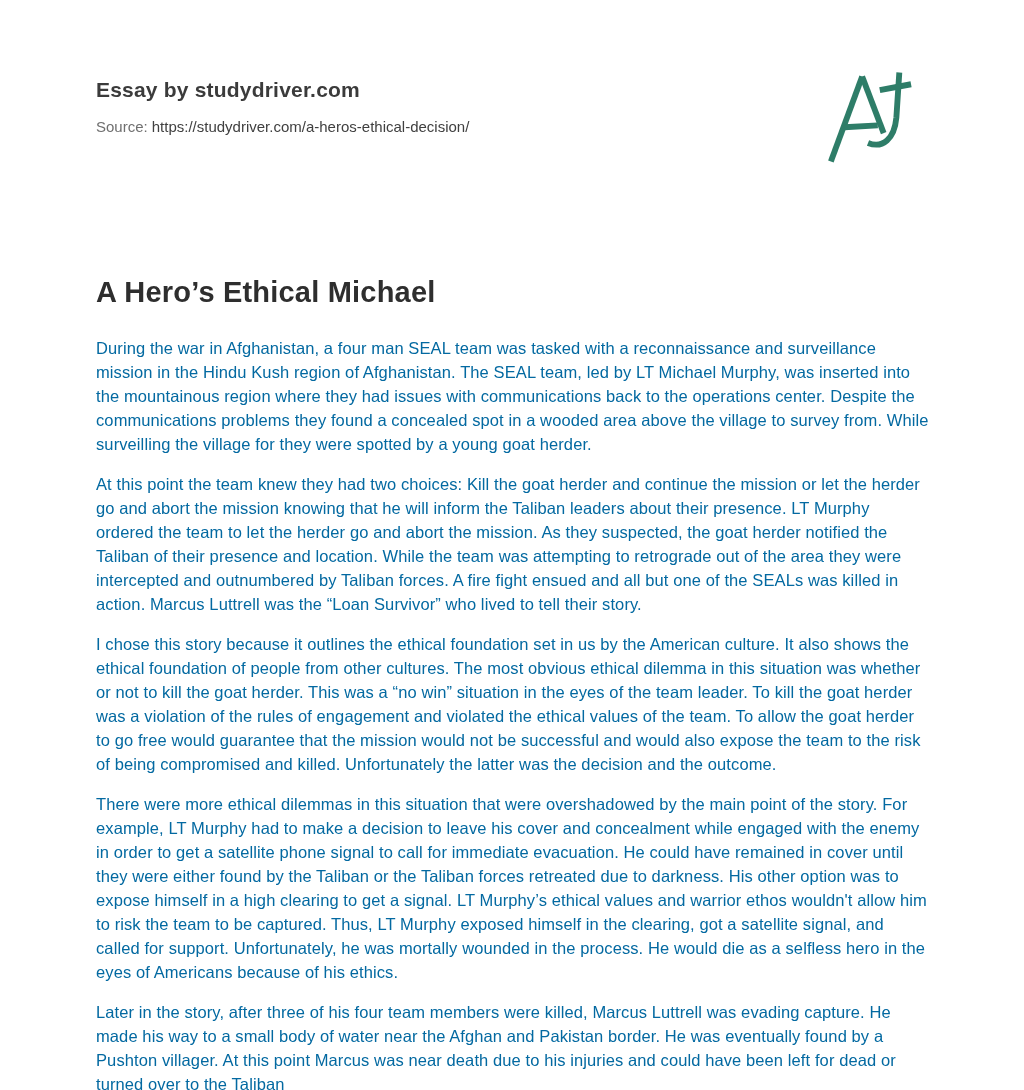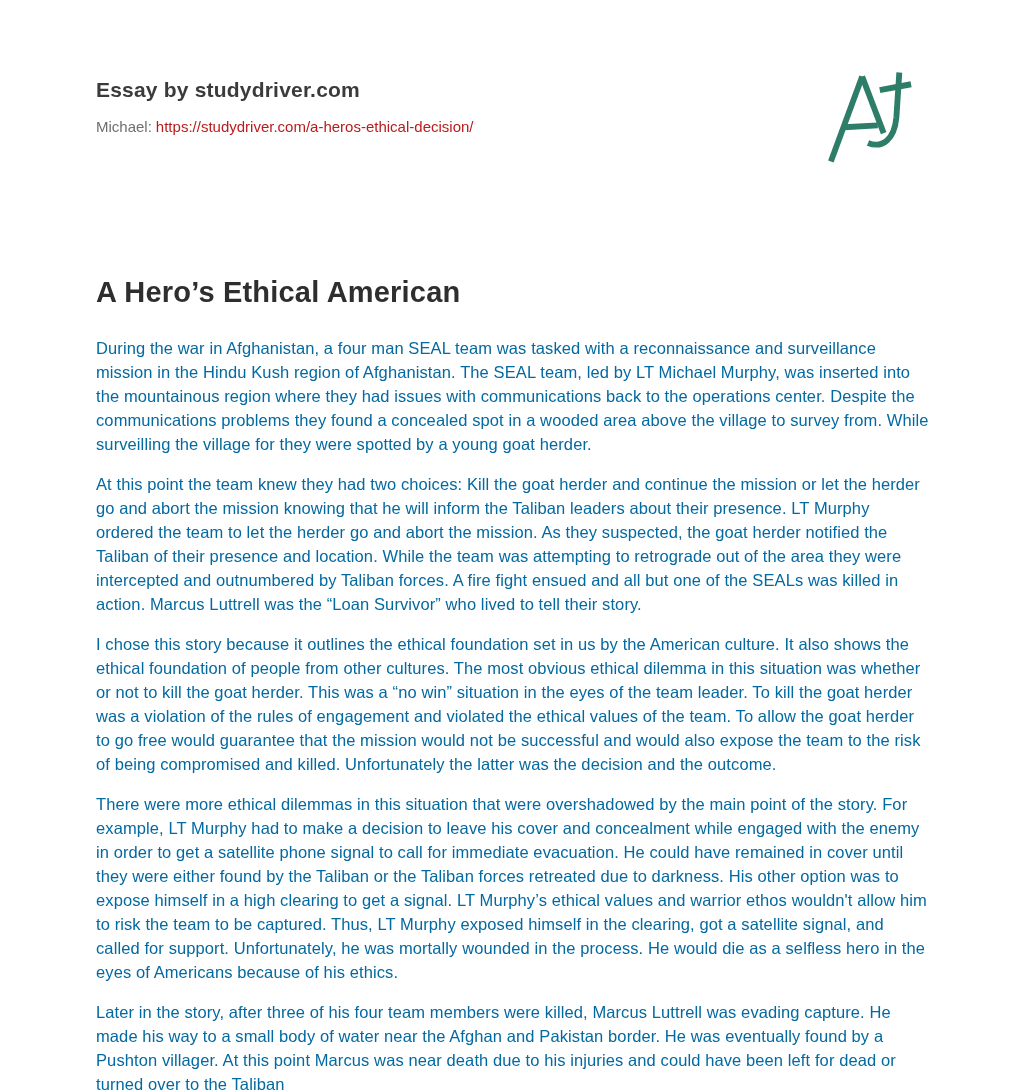--- a/index.html
+++ b/index.html
@@ -28,21 +28,21 @@
     color: #3b3b3b;
     letter-spacing: 0.2px;
   }
   .source {
     margin-top: 16px;
     font-size: 15px;
     color: #6f6f6f;
   }
   .source-label { margin-right: 4px; }
   .source-link {
-    color: #b91c1c;
+    color: #404040;
     text-decoration: none;
     cursor: pointer;
   }
   .logo {
     width: 88px;
     height: 94px;
     margin-top: -8px;
     margin-right: 16px;
     flex: 0 0 auto;
   }
@@ -65,39 +65,39 @@
 </style>
 </head>
 <body>
 
 <div class="page">
 
   <header class="header">
     <div class="header-left">
       <h2 class="byline">Essay by studydriver.com</h2>
       <div class="source">
-        <span class="source-label">Michael:</span><a class="source-link" href="#">https://studydriver.com/a-heros-ethical-decision/</a>
+        <span class="source-label">Source:</span><a class="source-link" href="#">https://studydriver.com/a-heros-ethical-decision/</a>
       </div>
     </div>
 
     <div class="logo">
       <svg viewBox="0 0 90 95" xmlns="http://www.w3.org/2000/svg">
         <g fill="none" stroke="#2e7d68" stroke-width="6" stroke-linecap="butt" stroke-linejoin="round">
           <path d="M6,93 L38,6"></path>
           <path d="M38,6 L60,64"></path>
           <path d="M20,58 L54,56"></path>
           <path d="M56,20 L88,14"></path>
           <path d="M76,2 L73,48 C71,70 59,80 44,74"></path>
         </g>
       </svg>
     </div>
   </header>
 
   <main>
-    <h1 class="title">A Hero’s Ethical American</h1>
+    <h1 class="title">A Hero’s Ethical Michael</h1>
     <div class="body-copy">
         <p>During the war in Afghanistan, a four man SEAL team was tasked with a reconnaissance and surveillance mission in the Hindu Kush region of Afghanistan. The SEAL team, led by LT Michael Murphy, was inserted into the mountainous region where they had issues with communications back to the operations center. Despite the communications problems they found a concealed spot in a wooded area above the village to survey from. While surveilling the village for they were spotted by a young goat herder.</p>
         <p>At this point the team knew they had two choices: Kill the goat herder and continue the mission or let the herder go and abort the mission knowing that he will inform the Taliban leaders about their presence. LT Murphy ordered the team to let the herder go and abort the mission. As they suspected, the goat herder notified the Taliban of their presence and location. While the team was attempting to retrograde out of the area they were intercepted and outnumbered by Taliban forces. A fire fight ensued and all but one of the SEALs was killed in action. Marcus Luttrell was the “Loan Survivor” who lived to tell their story.</p>
         <p>I chose this story because it outlines the ethical foundation set in us by the American culture. It also shows the ethical foundation of people from other cultures. The most obvious ethical dilemma in this situation was whether or not to kill the goat herder. This was a “no win” situation in the eyes of the team leader. To kill the goat herder was a violation of the rules of engagement and violated the ethical values of the team. To allow the goat herder to go free would guarantee that the mission would not be successful and would also expose the team to the risk of being compromised and killed. Unfortunately the latter was the decision and the outcome.</p>
         <p>There were more ethical dilemmas in this situation that were overshadowed by the main point of the story. For example, LT Murphy had to make a decision to leave his cover and concealment while engaged with the enemy in order to get a satellite phone signal to call for immediate evacuation. He could have remained in cover until they were either found by the Taliban or the Taliban forces retreated due to darkness. His other option was to expose himself in a high clearing to get a signal. LT Murphy’s ethical values and warrior ethos wouldn't allow him to risk the team to be captured. Thus, LT Murphy exposed himself in the clearing, got a satellite signal, and called for support. Unfortunately, he was mortally wounded in the process. He would die as a selfless hero in the eyes of Americans because of his ethics.</p>
         <p>Later in the story, after three of his four team members were killed, Marcus Luttrell was evading capture. He made his way to a small body of water near the Afghan and Pakistan border. He was eventually found by a Pushton villager. At this point Marcus was near death due to his injuries and could have been left for dead or turned over to the Taliban</p>
       </div>
   </main>
 
 </div>

